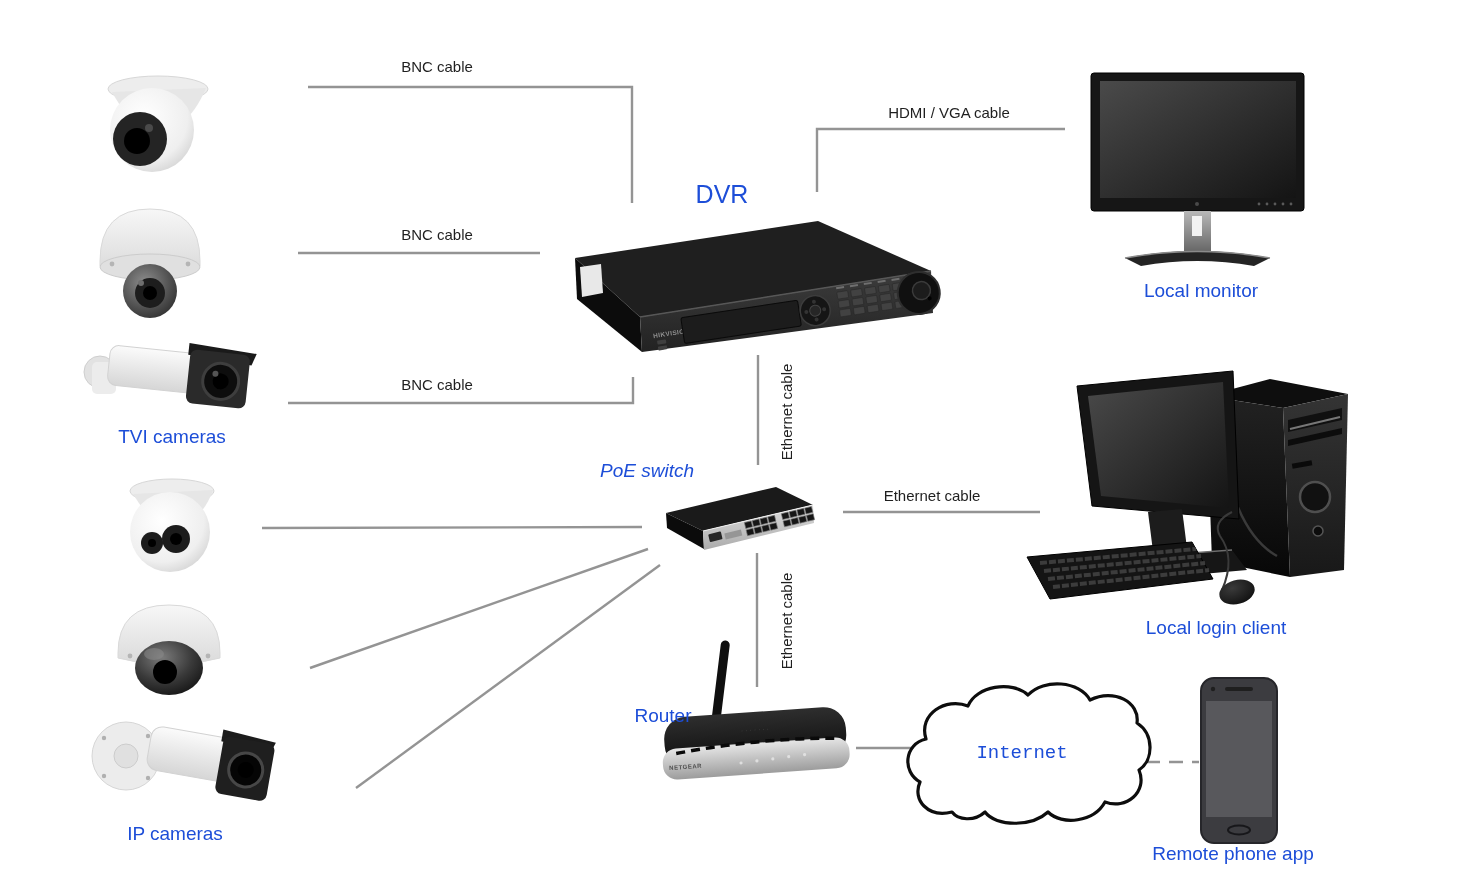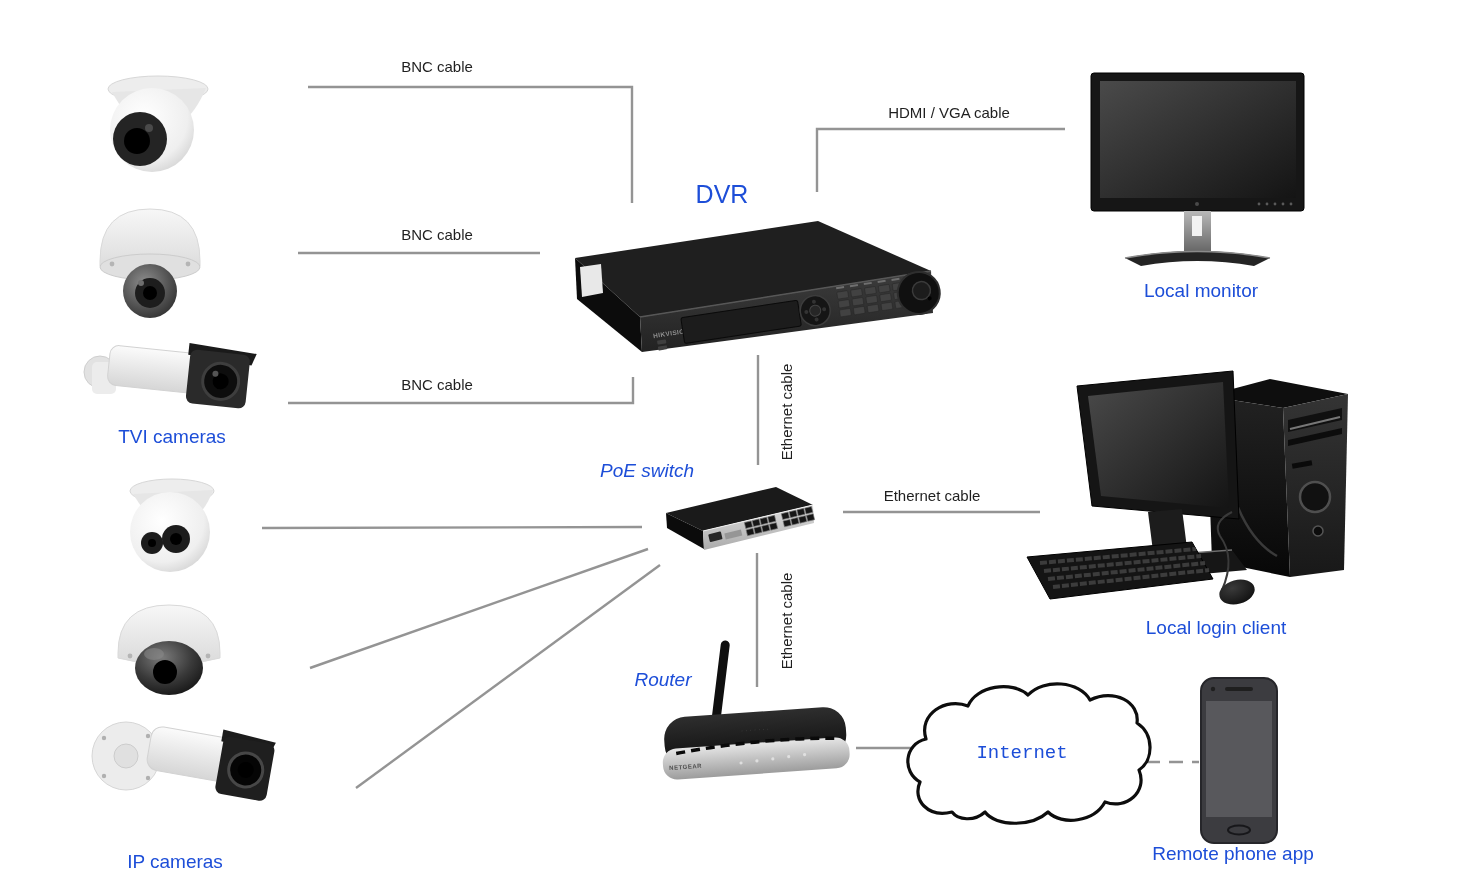--- a/index.html
+++ b/index.html
@@ -320,26 +320,26 @@
     <g>
       <rect x="1201" y="678" width="76" height="165" rx="13" fill="#3c3c40" stroke="#26262a" stroke-width="2"></rect>
       <rect x="1206" y="701" width="66" height="116" fill="#58585c"></rect>
       <rect x="1225" y="687" width="28" height="4" rx="2" fill="#1f1f1f"></rect>
       <circle cx="1213" cy="689" r="2.2" fill="#1f1f1f"></circle>
       <ellipse cx="1239" cy="830" rx="11" ry="4.5" fill="#3c3c40" stroke="#17171a" stroke-width="2"></ellipse>
     </g>
   </svg>
 
   <div class="lbl device-label" style="left:172px; top:426px;">TVI cameras</div>
-  <div class="lbl device-label" style="left:175px; top:823px;margin-top:28px;">IP cameras</div>
+  <div class="lbl device-label" style="left:175px; top:823px;">IP cameras</div>
   <div class="lbl dvr-size" style="left:722px; top:180px;">DVR</div>
   <div class="lbl device-label" style="left:1201px; top:280px;">Local monitor</div>
   <div class="lbl device-label" style="left:647px; top:460px;font-style:italic;">PoE switch</div>
   <div class="lbl device-label" style="left:1216px; top:617px;">Local login client</div>
-  <div class="lbl device-label" style="left:663px; top:669px;font-style:italic;">Router</div>
+  <div class="lbl device-label" style="left:663px; top:705px;">Router</div>
   <div class="lbl device-label" style="left:1022px; top:742px;font-family:Liberation Mono, monospace;">Internet</div>
   <div class="lbl device-label" style="left:1233px; top:843px;">Remote phone app</div>
 
   <div class="lbl cable-label" style="left:437px; top:58px;">BNC cable</div>
   <div class="lbl cable-label" style="left:437px; top:226px;">BNC cable</div>
   <div class="lbl cable-label" style="left:437px; top:376px;">BNC cable</div>
   <div class="lbl cable-label" style="left:949px; top:104px;">HDMI / VGA cable</div>
   <div class="lbl cable-label" style="left:932px; top:487px;">Ethernet cable</div>
   <div class="lbl cable-label vlabel" style="left:786px; top:412px;">Ethernet cable</div>
   <div class="lbl cable-label vlabel" style="left:786px; top:621px;">Ethernet cable</div>

